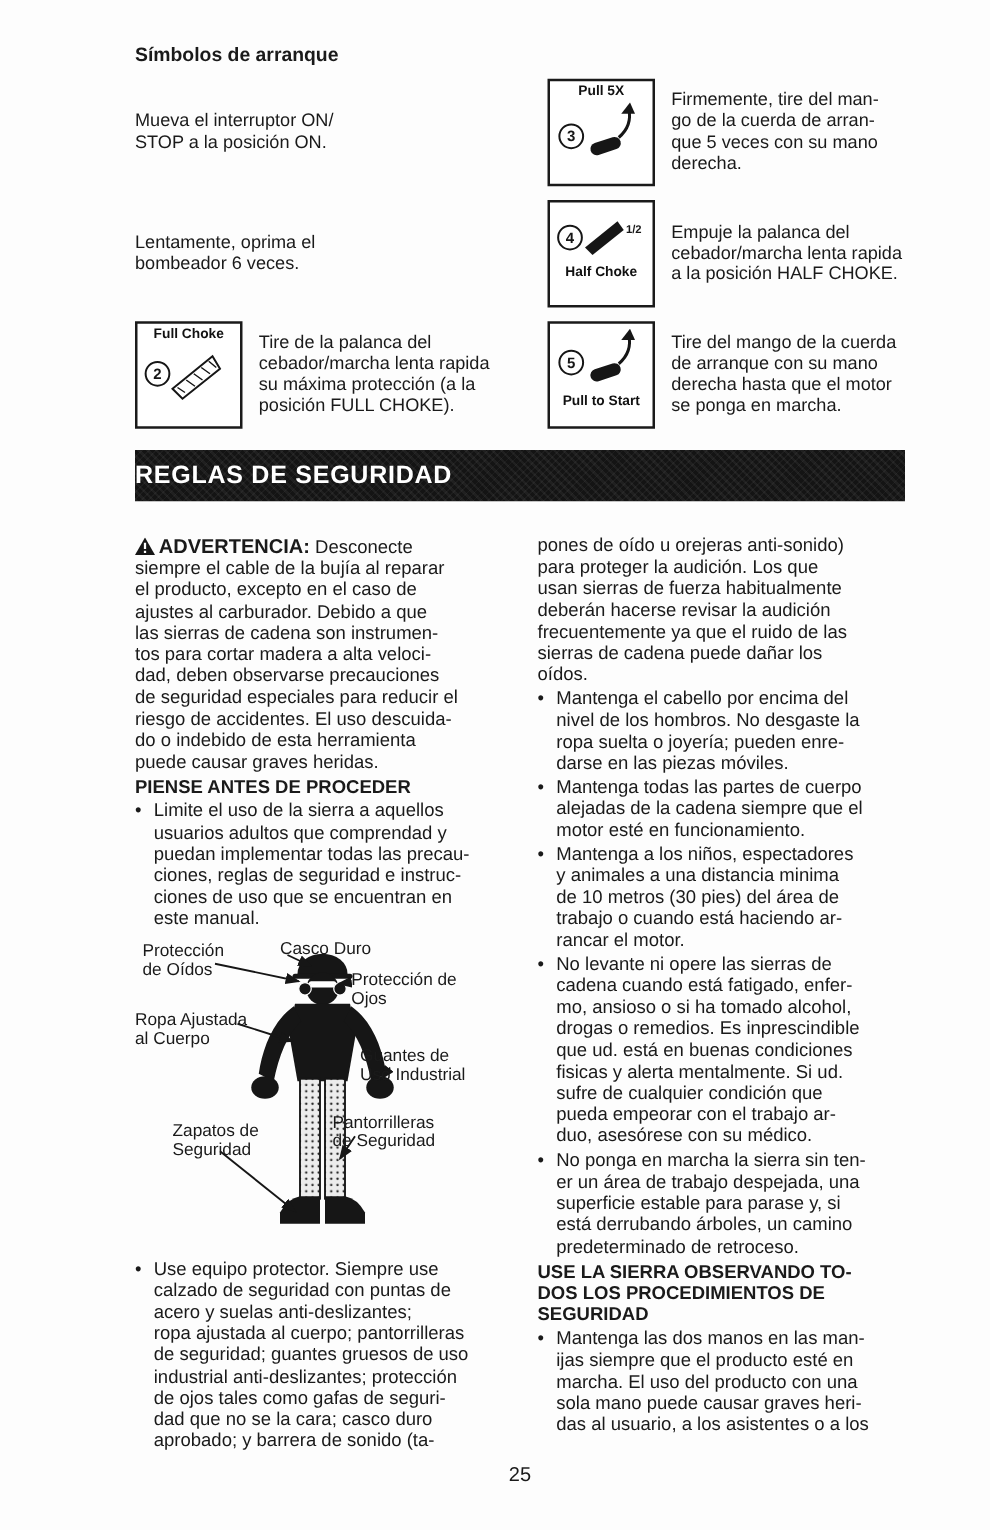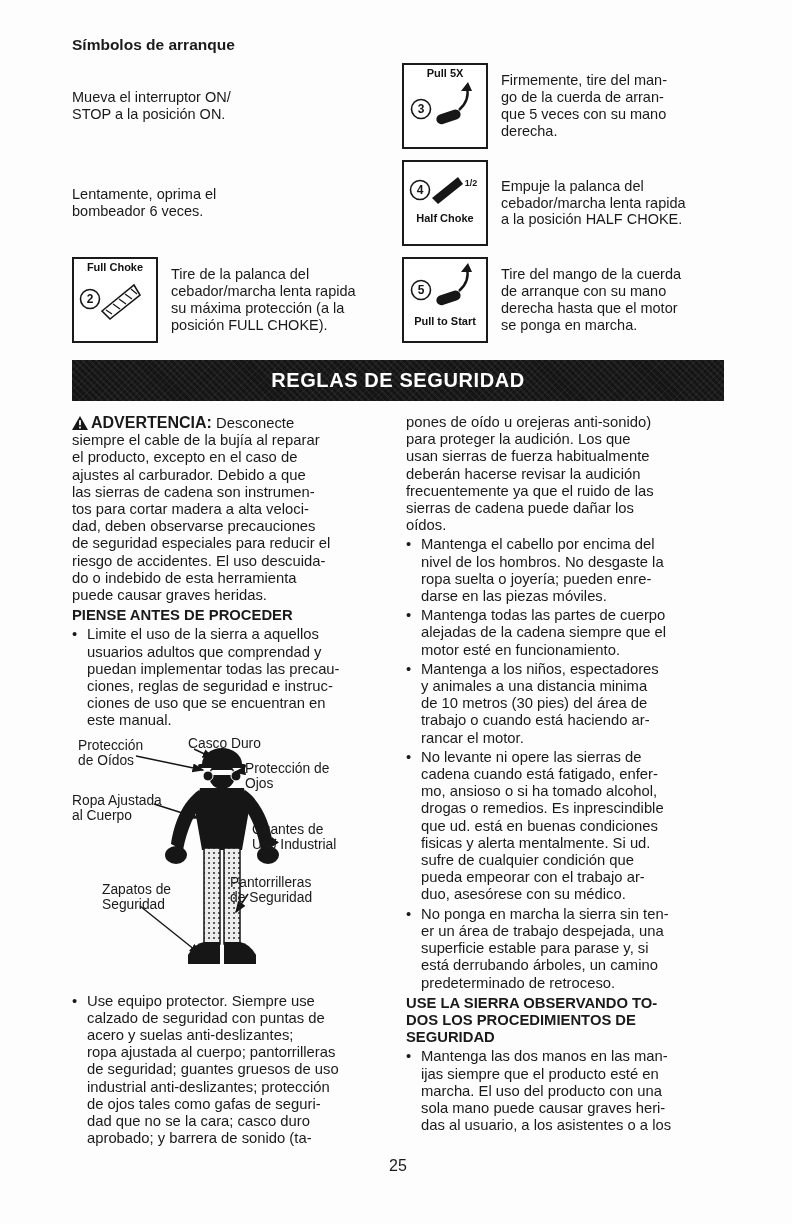--- a/index.html
+++ b/index.html
@@ -5,51 +5,51 @@
   * { box-sizing: border-box; }
   html,body { margin:0; padding:0; background:#ffffff; }
   body {
     width:792px; height:1224px;
     font-family:"Liberation Sans", sans-serif;
     color:#1a1a1a;
     position:relative;
   }
   .page {
     width:792px; height:1224px;
-    padding:36px 68px 0 72px;
+    padding:36px 68px 0 108px;
     position:relative;
     background:#fdfdfd;
   }
   .section-title { font-size:15.5px; font-weight:bold; margin:0 0 9px 0; }
 
   
   .symbols-grid { display:grid; grid-template-columns:330px 322px; row-gap:11px; }
   .symbol-item { display:flex; gap:13px; align-items:center; }
   .symbol-box {
     width:86px; height:86px; border:2px solid #1a1a1a; background:#fff;
     display:flex; flex-direction:column; align-items:center; justify-content:flex-start;
     padding:2px; flex:none;
   }
   .symbol-caption { font-size:11px; font-weight:bold; line-height:12px; color:#111; }
   .symbol-text { font-size:14.5px; line-height:16.8px; white-space:pre-line; padding-right:4px; }
   svg text { font-family:"Liberation Sans", sans-serif; }
 
   
   .banner {
-    margin:17px 0 13px;
+    margin:17px 0 28px;
     height:41px; line-height:41px;
     background:#141414;
     background-image:
       repeating-linear-gradient(45deg, rgba(255,255,255,0.05) 0 2px, rgba(0,0,0,0) 2px 5px),
       repeating-linear-gradient(-45deg, rgba(255,255,255,0.04) 0 1px, rgba(0,0,0,0) 1px 4px);
-    color:#fff; text-align:center; font-weight:bold; font-size:20px; letter-spacing:0.6px;
+    color:#fff; font-weight:bold; font-size:20px; letter-spacing:0.6px;
   }
 
   
-  .columns { display:flex; gap:16px; font-size:14.8px; line-height:17.2px;margin-top:12px; }
+  .columns { display:flex; gap:4px; font-size:14.8px; line-height:17.2px;margin-top:12px; }
   .col { width:318px; }
   .pre { white-space:pre-line; margin:0; }
   .warn-label { font-weight:bold; font-size:16px; }
   .subhead { font-weight:bold; margin:3px 0 2px 0; white-space:pre-line; }
   .bullet { display:flex; margin:2px 0 2px 0; }
   .bullet::before { content:"\2022"; width:15px; flex:none; }
   .warn-icon { vertical-align:-2px; margin-right:3px; }
 
   
   .figure { position:relative; width:318px; height:254px; margin:6px 0 3px 0; }

